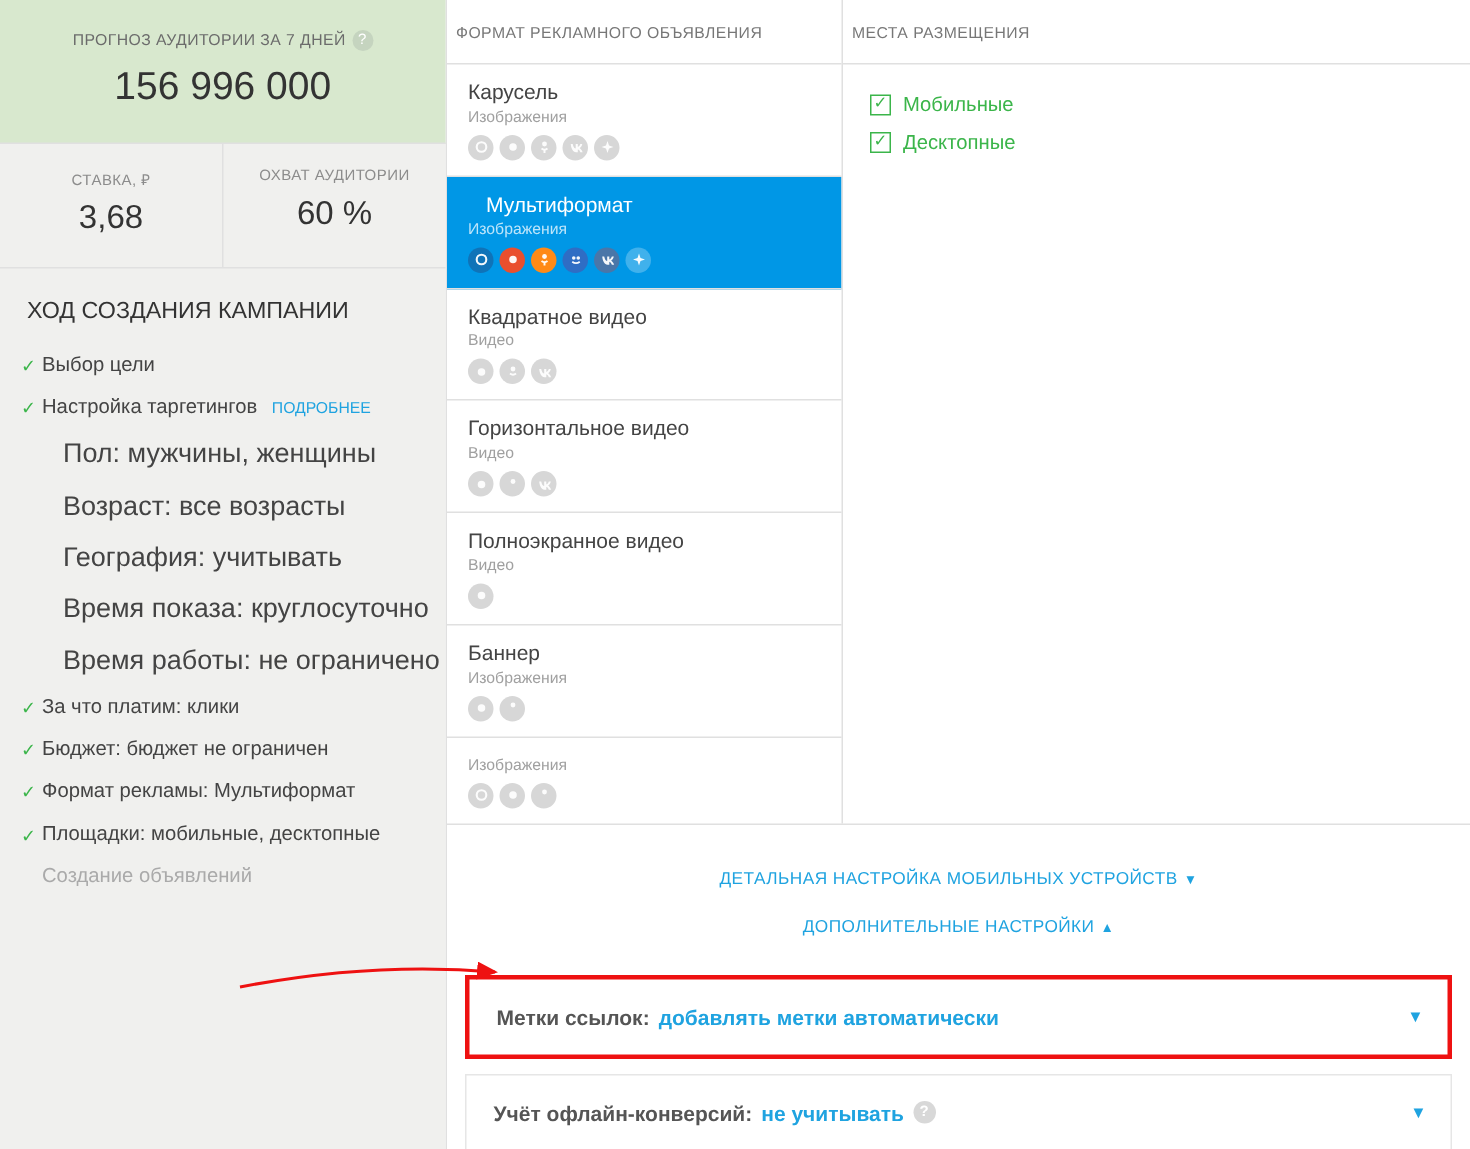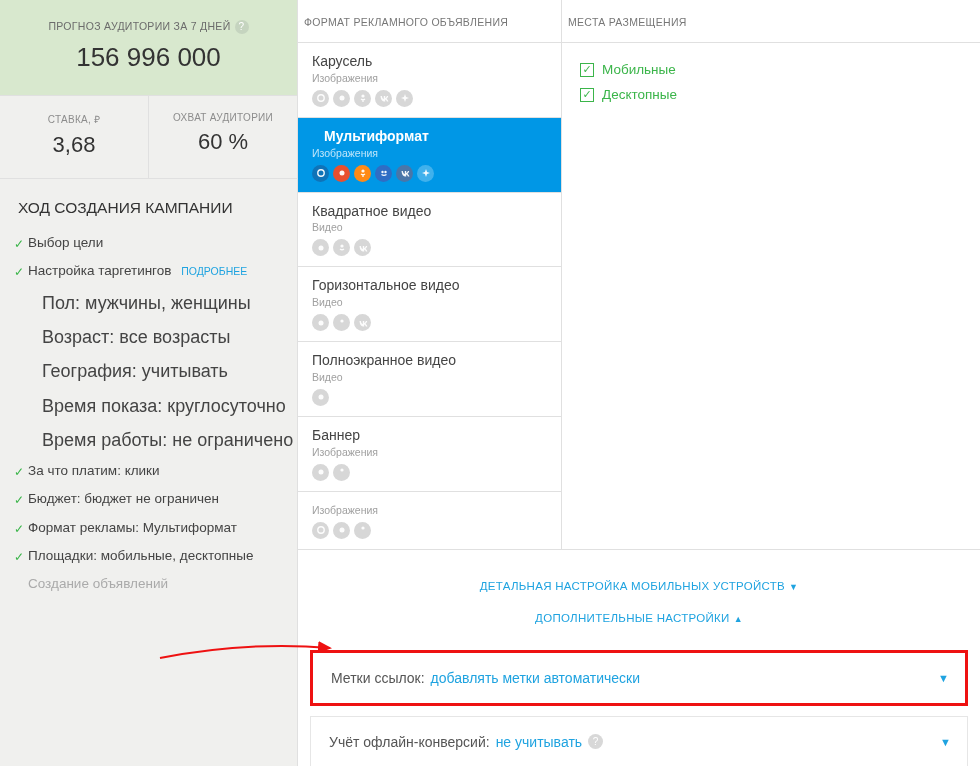--- a/index.html
+++ b/index.html
@@ -41,42 +41,42 @@
 
   .fmt { padding: 10px 14px 10px; border-bottom: 1px solid #e0e0e0; cursor: pointer; }
   .fmt:last-child { border-bottom: none; }
   .fmt .title { font-size: 14px; color: #444; line-height: 1.2; }
   .fmt .sub { font-size: 10.5px; color: #a0a0a0; margin-top: 2px; }
   .icon-row { display: flex; gap: 4px; margin-top: 6px; }
   .ic { width: 17px; height: 17px; border-radius: 50%; background: #d7d7d7; display: inline-flex; align-items: center; justify-content: center; }
   .ic svg { width: 10px; height: 10px; fill: #fff; opacity: 0.95; }
 
   .fmt.selected { background: #0097e6; color: #fff; }
-  .fmt.selected .title { color: #fff; font-weight: bold; padding-left: 12px; }
+  .fmt.selected .title { color: #fff; font-weight: normal; padding-left: 12px; }
   .fmt.selected .sub { color: #bde5fa; }
   .fmt.selected .ic { background: rgba(255,255,255,0.25); }
   .fmt.selected .ic.ok { background: #ff8a16; }
   .fmt.selected .ic.mail { background: #0f73b8; }
   .fmt.selected .ic.my { background: #2f6dc4; }
   .fmt.selected .ic.vk { background: #4a76a8; }
   .fmt.selected .ic.tgt { background: #e94f2e; }
 
   
   .places { padding: 14px 18px; }
   .chk { display: flex; align-items: center; gap: 8px; padding: 5px 0; color: #3bb54a; font-size: 13.5px; cursor: pointer; }
   .chkbox { width: 14px; height: 14px; border: 1px solid #3bb54a; display: inline-flex; align-items: center; justify-content: center; }
   .chkbox::after { content: "✓"; color: #3bb54a; font-size: 11px; line-height: 1; }
 
   
   .expanders { padding: 20px 12px 6px; }
   .exp-link { text-align: center; font-size: 11.5px; letter-spacing: 0.3px; color: #1fa3e0; padding: 10px 0; cursor: pointer; }
   .exp-link .caret { font-size: 9px; margin-left: 4px; }
 
   .panel-group { padding: 0 0 30px; }
-  .panel { border: 1px solid #e6e6e6; margin: 10px 12px 0; padding: 17px 18px; display: flex; align-items: center; font-size: 14px; cursor: pointer; position: relative; }
+  .panel { border: 1px solid #e6e6e6; margin: 10px 12px 0; padding: 17px 18px; display: flex; align-items: center; font-size: 14px; cursor: pointer; position: relative; font-weight: bold; }
   .panel .lbl { color: #555; }
   .panel .val { color: #1fa3e0; margin-left: 6px; }
   .panel .q2 { display:inline-block; width:15px; height:15px; border-radius:50%; background:#d8d8d8; color:#fff; font-size:10px; line-height:15px; text-align:center; margin-left:6px; }
   .panel .chev { position: absolute; right: 16px; color: #1fa3e0; font-size: 11px; }
   .panel.highlight { border: 3px solid #e11; }
 
   
   .arrow-svg { position: absolute; left: 158px; top: 636px; pointer-events: none; }
 </style>
 </head>

